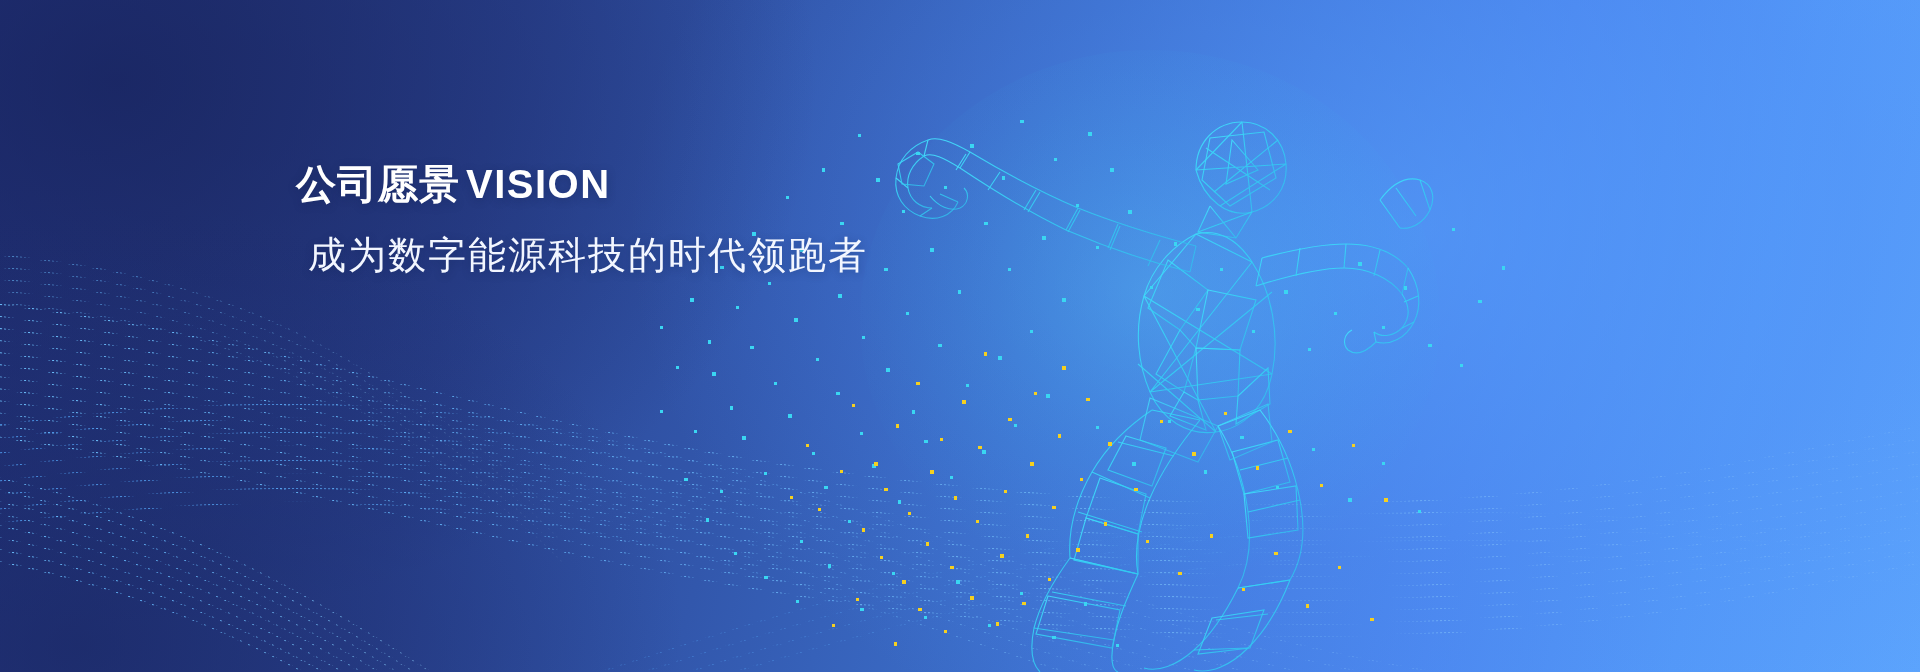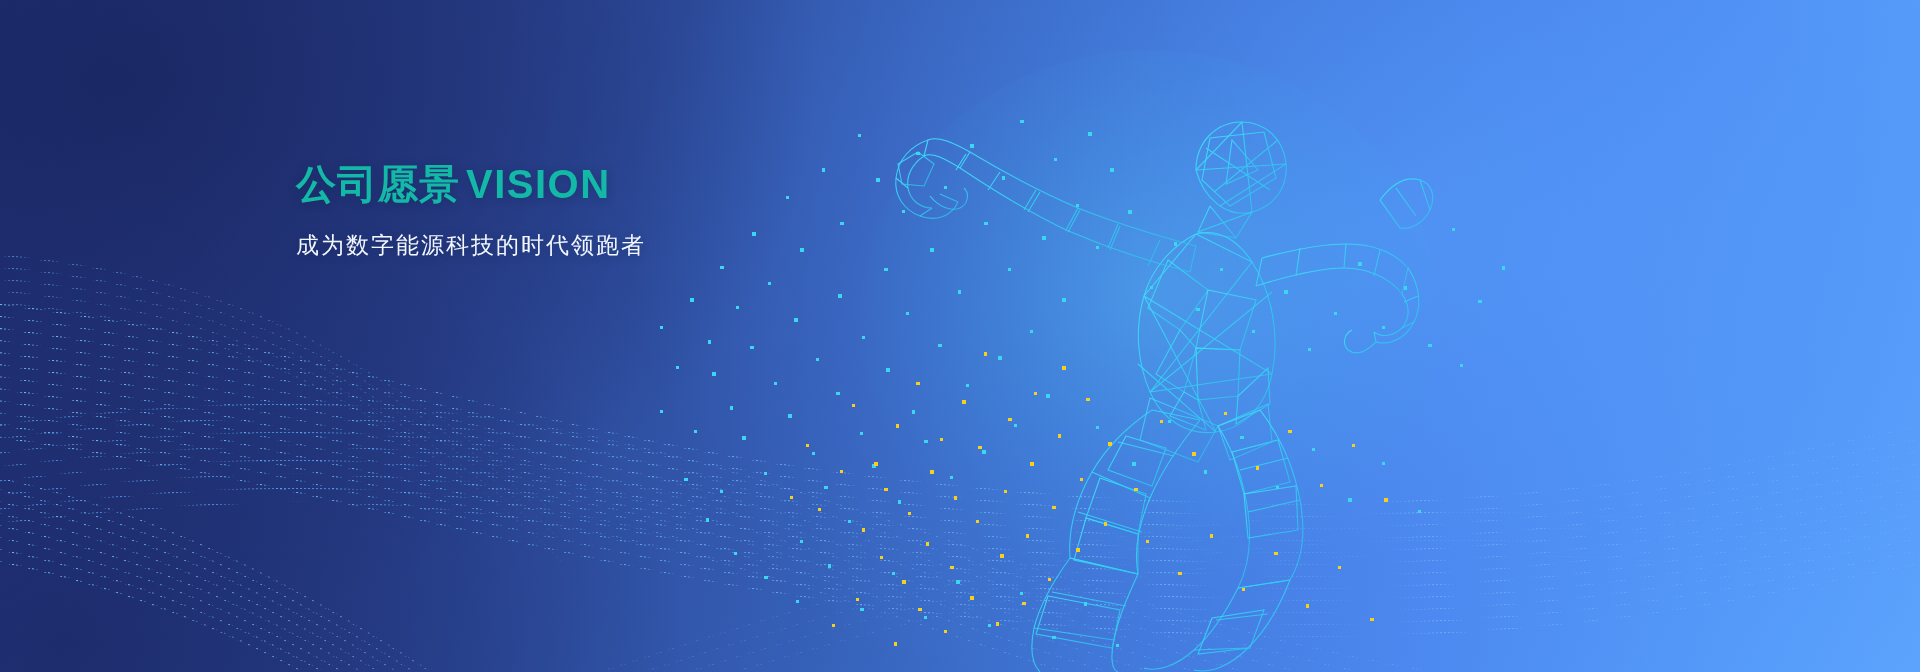--- a/index.html
+++ b/index.html
@@ -72,33 +72,33 @@
   .text-block {
     position: absolute;
     left: 296px;
     top: 160px;
     z-index: 40;
   }
   .headline {
     margin: 0;
     font-size: 40px;
     font-weight: 700;
-    color: #14b8a6;
+    color: #ffffff;
     letter-spacing: 1px;
     line-height: 1.22;
     white-space: nowrap;
     text-shadow: 0 2px 10px rgba(12,26,70,0.30);
   }
   .headline .hl-en {
     letter-spacing: 1.5px;
     margin-left: 6px;
   }
   .subline {
-    margin: 22px 0 0 0;
-    font-size: 23px;
+    margin: 22px 0 0 12px;
+    font-size: 38px;
     font-weight: 300;
     color: #f2f6ff;
     letter-spacing: 2px;
     line-height: 1.3;
     white-space: nowrap;
     text-shadow: 0 2px 9px rgba(12,26,70,0.28);
   }
 </style>
 </head>
 <body>

